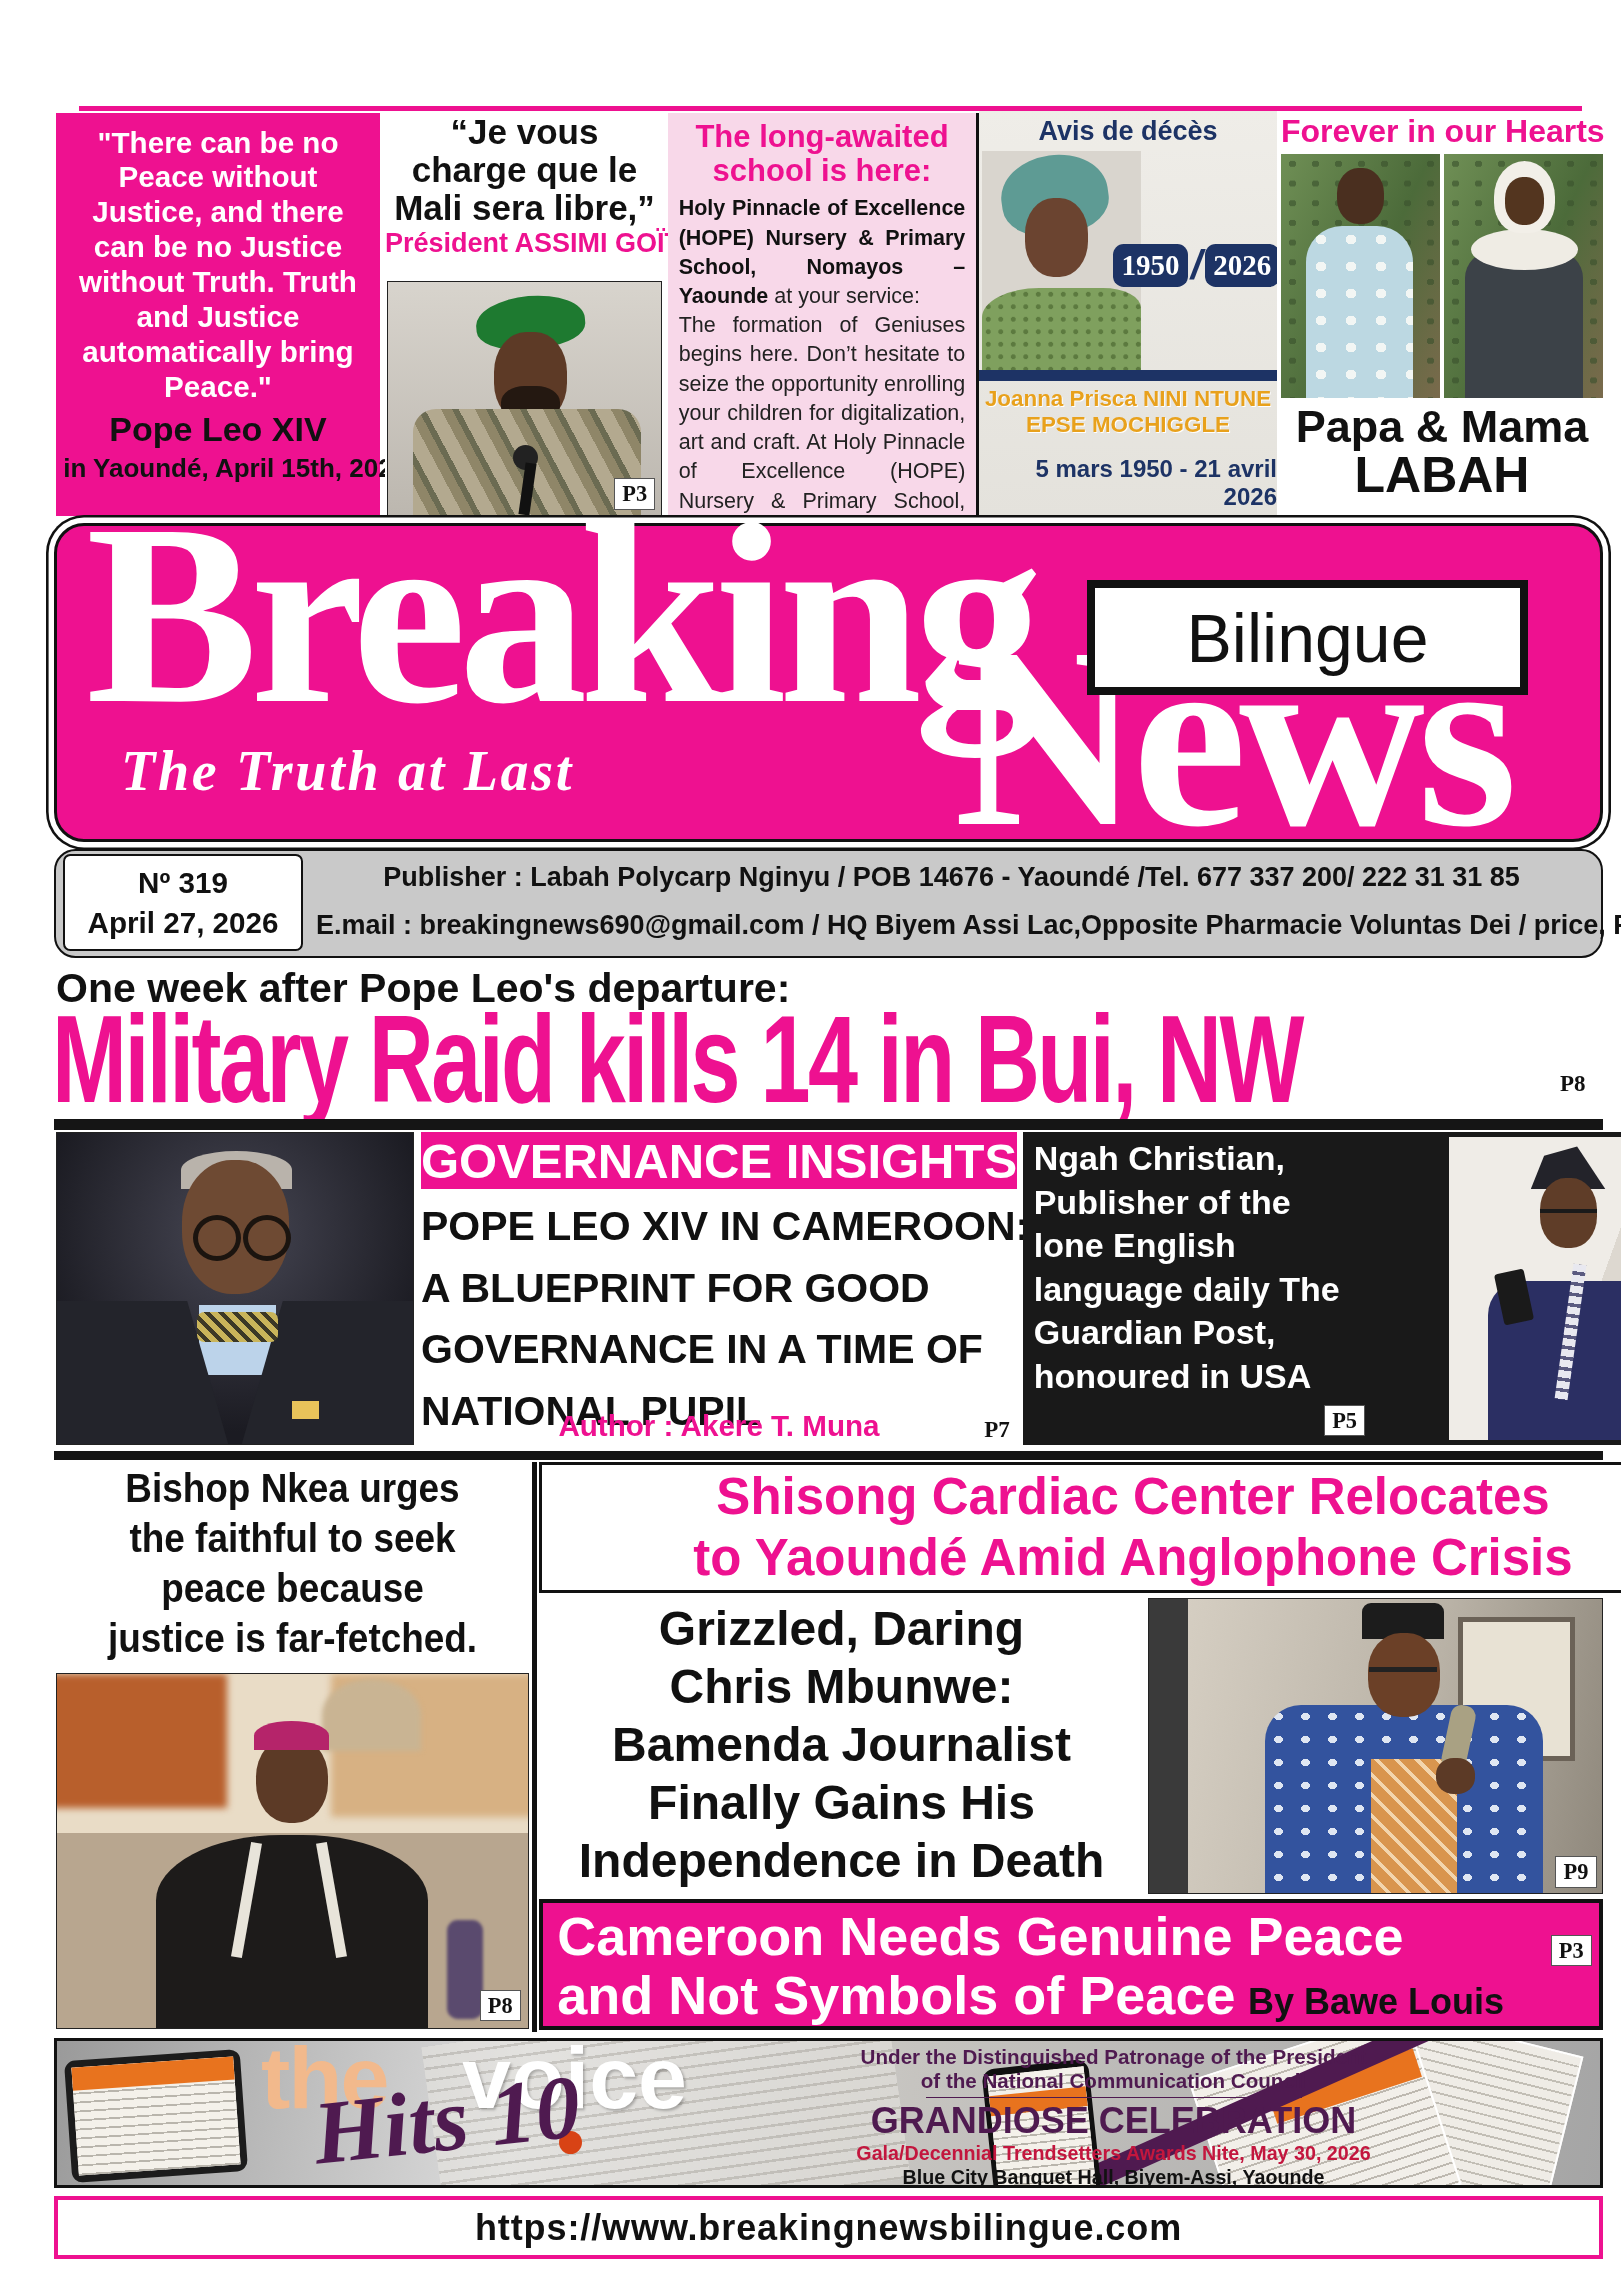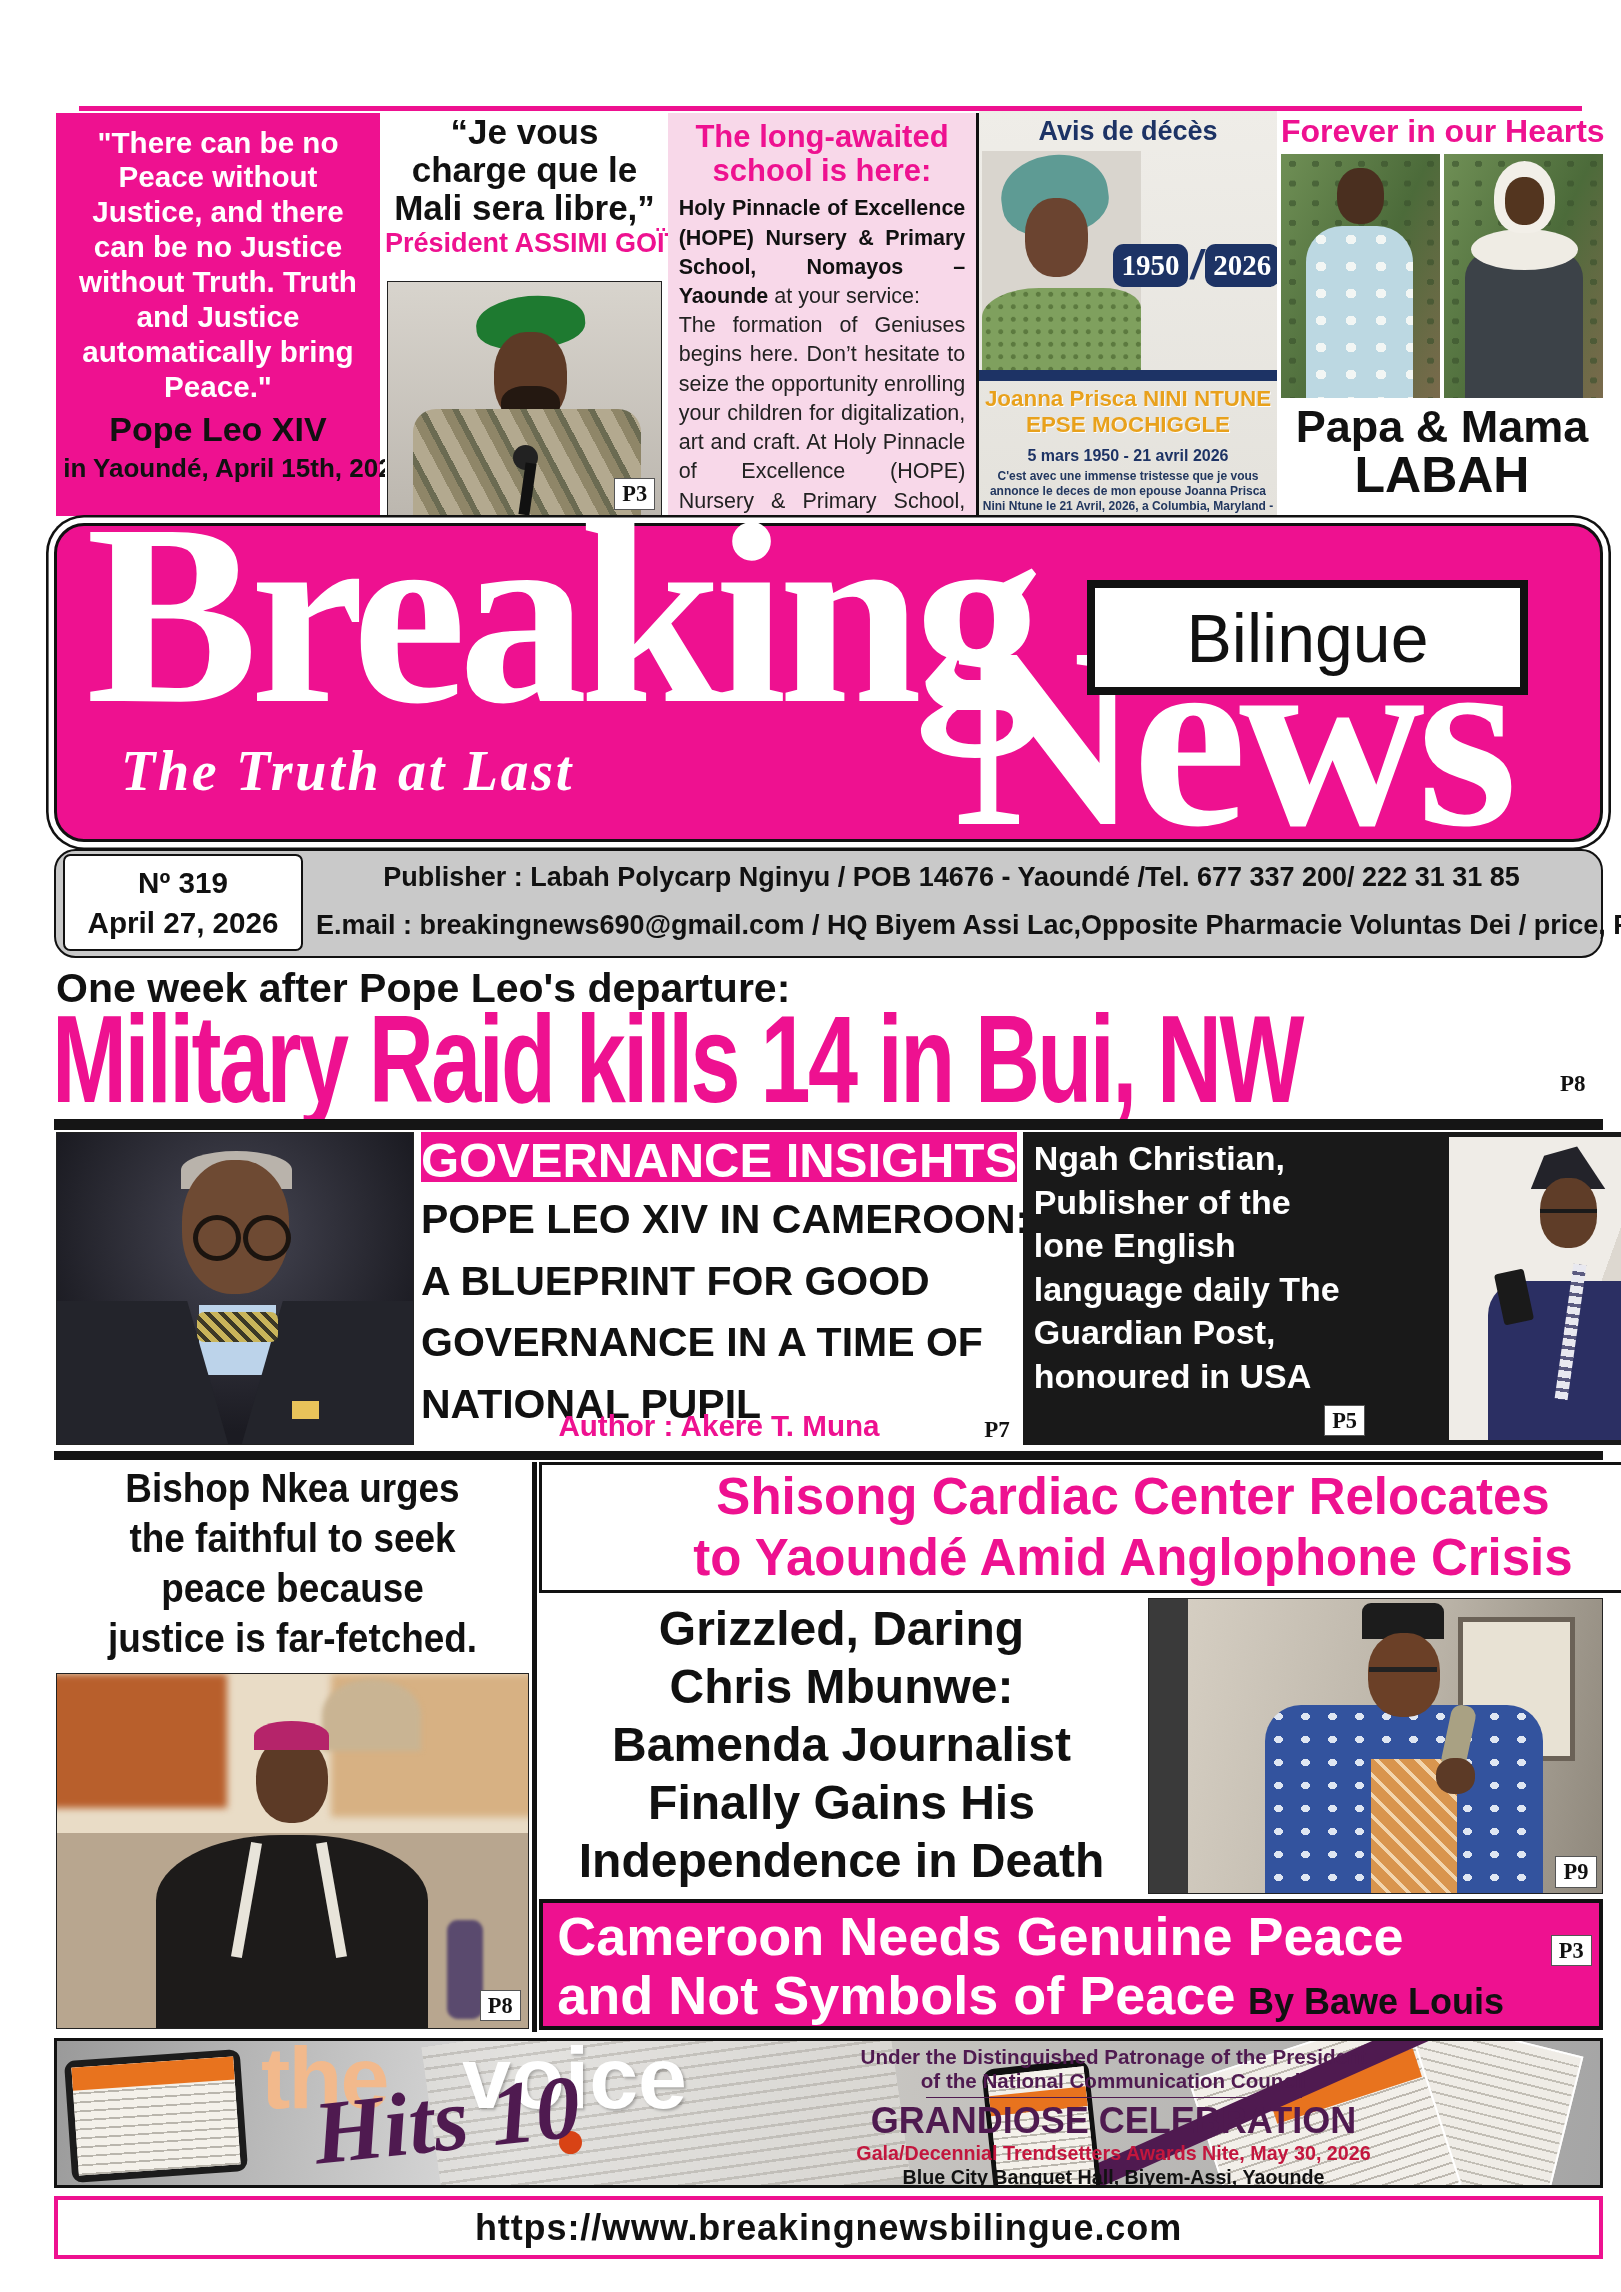--- a/index.html
+++ b/index.html
@@ -49,21 +49,21 @@
              background-color:#7fa05e;background-image:radial-gradient(#5c7a3f 2.7px,transparent 2.7px);background-size:12.5px 12.5px;}
   #obit-badges{position:absolute;left:134px;top:91px;display:flex;align-items:center;gap:2.7px;}
   .year-badge{width:75px;height:43px;background:#1D3365;border-radius:10.7px;color:#fff;
               font-family:"Liberation Serif",serif;font-weight:bold;font-size:29px;
               display:flex;align-items:center;justify-content:center;}
   .year-slash{color:#1D3365;font-size:41px;font-weight:bold;font-style:italic;}
   #obit-band{width:100%;height:10.7px;background:#1D3365;}
   #obit-box .name1{color:#E8A11C;font-weight:bold;font-size:22.4px;text-align:center;margin-top:5.4px;
                    text-shadow:0.9px 0.9px 0 #fff;white-space:nowrap;}
   #obit-box .name2{color:#E8A11C;font-weight:bold;font-size:22.4px;text-align:center;text-shadow:0.9px 0.9px 0 #fff;}
-  #obit-box .dates{color:#1D3365;font-weight:bold;font-size:16px;text-align:center;margin-top:9px;}
+  #obit-box .dates{color:#1D3365;font-weight:bold;font-size:24px;text-align:right;margin-top:17px;}
   #obit-box .ann{color:#22375f;font-weight:bold;font-size:12px;line-height:1.25;text-align:center;padding:3.6px 3.6px 0;}
 
   #memorial-box{left:1281px;top:113px;width:322px;height:403px;}
   #memorial-box .title{color:#EE1190;font-weight:bold;font-size:32px;text-align:center;white-space:nowrap;}
   #memorial-photos{position:relative;width:100%;height:244px;margin-top:3.6px;display:flex;gap:3.6px;}
   .mem-photo{position:relative;flex:1;overflow:hidden;
              background:linear-gradient(115deg,#6f8f55,#4c6b3a 55%,#7a6a4c);}
   .mem-photo .leafs{position:absolute;inset:0;background-image:radial-gradient(#39502c 3.6px,transparent 3.6px);
                     background-size:23px 19.7px;opacity:.6;}
   .papa-head{position:absolute;left:56px;top:14.3px;width:47px;height:56px;background:#4a2f1f;border-radius:45%;}
@@ -113,21 +113,21 @@
   .akere-gl1,.akere-gl2{position:absolute;top:82px;width:38px;height:36px;border:5.4px solid #1b140f;border-radius:50%;}
   .akere-gl1{left:136px;} .akere-gl2{left:186px;}
   .akere-shirt{position:absolute;left:142px;top:172px;width:77px;height:70px;background:#bcd3ea;}
   .akere-bow{position:absolute;left:140px;top:179px;width:81px;height:30px;border-radius:7.2px;
              background:repeating-linear-gradient(45deg,#c9b45a 0 6.3px,#3c3826 6.3px 9.9px);}
   .akere-suitL{position:absolute;left:-27px;bottom:-9px;width:179px;height:152px;background:#23242b;transform:skewX(16deg);}
   .akere-suitR{position:absolute;right:-27px;bottom:-9px;width:179px;height:152px;background:#23242b;transform:skewX(-16deg);}
   .akere-pocket{position:absolute;left:235px;bottom:25px;width:27px;height:18px;background:#e8c35a;}
 
   #gov-col{left:421px;top:1132px;width:596px;height:313px;}
-  #gov-banner{width:100%;height:50px;background:#EE1190;display:flex;justify-content:center;}
+  #gov-banner{width:100%;height:57px;background:#EE1190;display:flex;align-items:center;justify-content:center;}
   #gov-banner span{color:#fff;font-weight:bold;font-size:49px;white-space:nowrap;}
   #gov-headline{margin-top:7.2px;}
   #gov-headline div{font-size:41px;font-weight:bold;color:#111;line-height:1.5;white-space:nowrap;}
   #gov-author-row{position:absolute;left:0;bottom:1.8px;width:100%;}
   #gov-author{color:#EE1190;font-weight:bold;font-size:29.6px;text-align:center;}
   #gov-ptag{position:absolute;right:7.2px;bottom:1.8px;font-family:"Liberation Serif",serif;font-weight:bold;font-size:23px;color:#111;}
 
   #guardian-box{left:1023px;top:1132px;width:693px;height:313px;background:#191919;box-sizing:border-box;}
   #guardian-text{position:absolute;left:10.7px;top:5.4px;width:296px;}
   #guardian-text div{color:#fff;font-weight:bold;font-size:34px;line-height:1.28;white-space:nowrap;}

